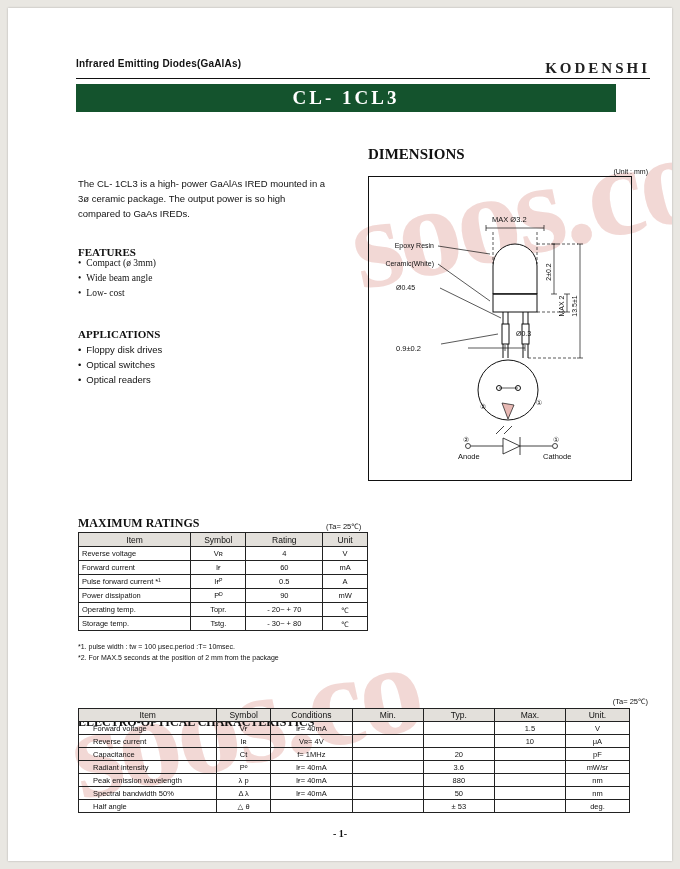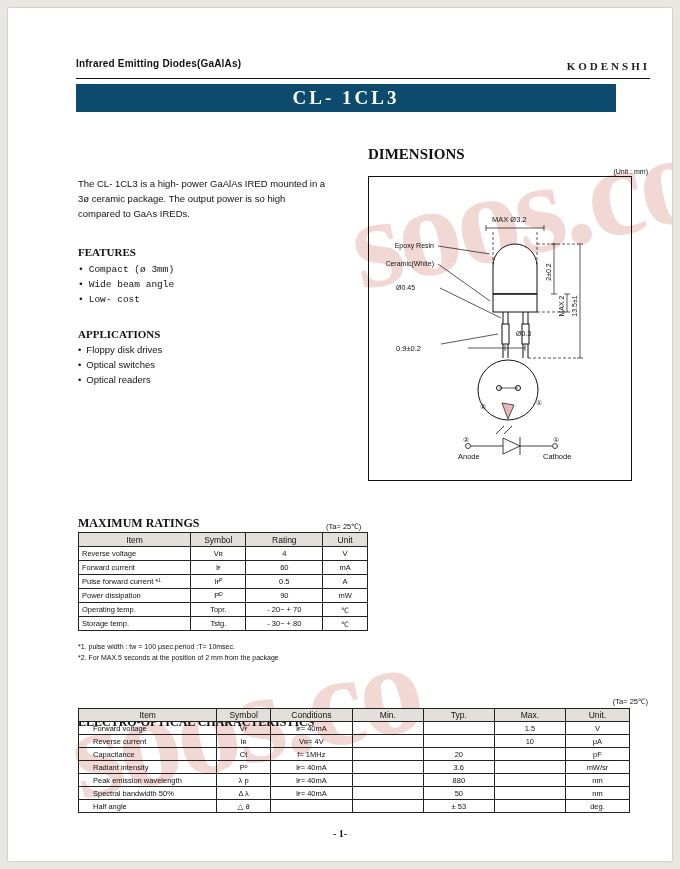--- a/index.html
+++ b/index.html
@@ -33,47 +33,47 @@
   
   .hdr-title{
     position:absolute;left:68px;top:50px;
     font-family:"Liberation Sans", sans-serif;
     font-weight:bold;font-size:10px;color:#111;
     letter-spacing:.2px;
   }
   .hdr-brand{
     position:absolute;right:22px;top:52px;
     font-family:"Liberation Serif", serif;
-    font-size:11px;color:#222;letter-spacing:3px;font-weight:bold;
+    font-size:15px;color:#222;letter-spacing:3px;font-weight:bold;
   }
   .hdr-rule{
     position:absolute;left:68px;top:70px;width:574px;height:1px;background:#111;
   }
   .titlebar{
-    position:absolute;left:68px;top:76px;width:540px;height:28px;background:#0c4a6e;
+    position:absolute;left:68px;top:76px;width:540px;height:28px;background:#14532d;
   }
   .titlebar span{
     display:block;text-align:center;color:#fff;
     font-family:"Liberation Serif", serif;
     font-size:19px;font-weight:bold;line-height:28px;letter-spacing:3px;
   }
 
   
   .intro{
     position:absolute;left:70px;top:168px;width:250px;
     font-family:"Liberation Sans", sans-serif;
     font-size:9.5px;line-height:15px;color:#111;
   }
   .sec-h{
     font-family:"Liberation Serif", serif;
     font-weight:bold;font-size:11px;color:#111;
   }
   .features-h{position:absolute;left:70px;top:238px;}
-  .features-l{position:absolute;left:70px;top:254px;width:250px;
-    font-family:Liberation Mono, monospace;font-size:9.5px;line-height:15px;color:#111;}
+  .features-l{position:absolute;left:70px;top:248px;width:250px;
+    font-family:Liberation Serif, serif;font-size:9.5px;line-height:15px;color:#111;}
   .apps-h{position:absolute;left:70px;top:320px;}
   .apps-l{position:absolute;left:70px;top:334px;width:250px;
     font-family:"Liberation Sans", sans-serif;font-size:9.5px;line-height:15px;color:#111;}
   .bullet::before{content:"\2022";margin-right:5px;}
 
   
   .dim-h{position:absolute;left:360px;top:138px;
     font-family:"Liberation Serif", serif;font-weight:bold;font-size:15px;color:#111;}
   .dim-unit{position:absolute;right:24px;top:160px;
     font-family:"Liberation Sans", sans-serif;font-size:7px;color:#111;}

